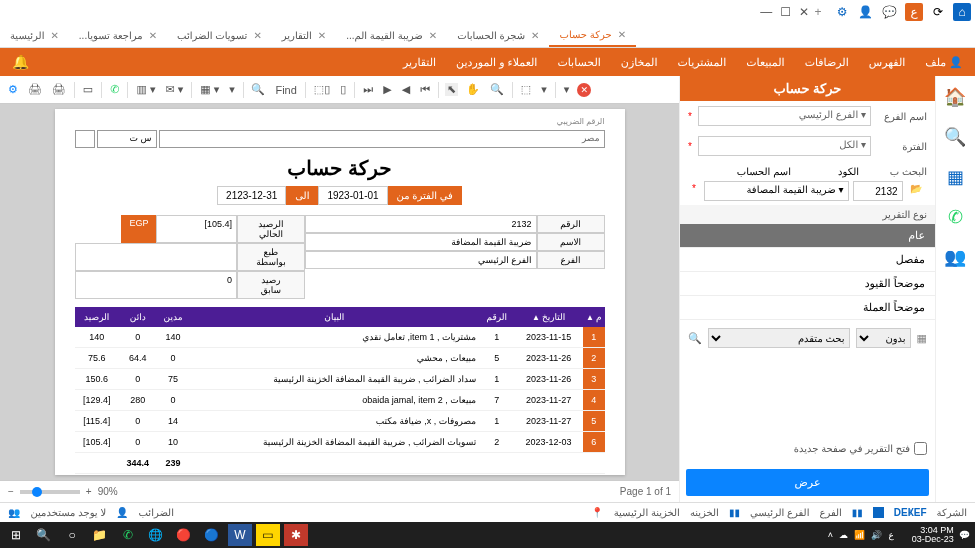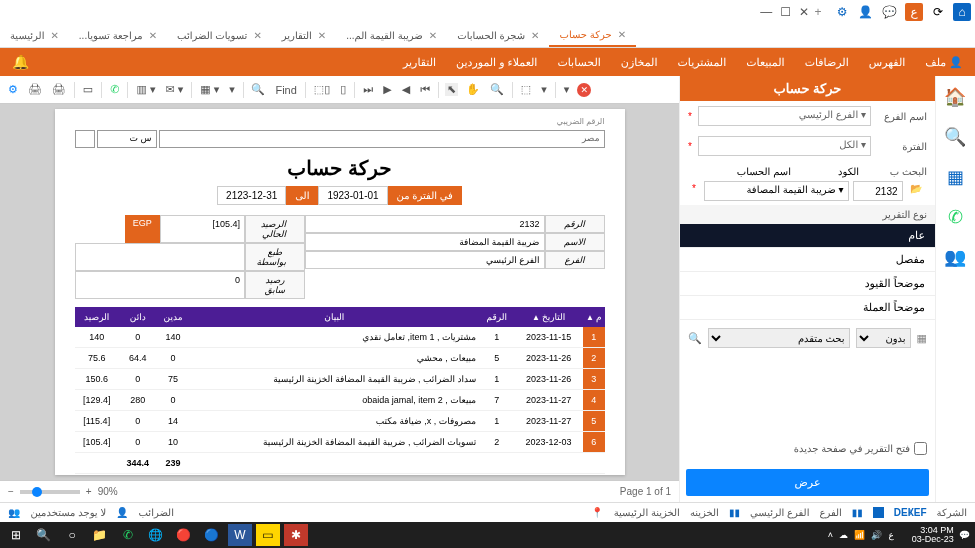--- a/index.html
+++ b/index.html
@@ -33,21 +33,21 @@
 .panel-head { background: #e2641c; color: #fff; text-align: center; padding: 5px 0; font-size: 13px; font-weight: bold; }
 .field-row { display: flex; align-items: center; gap: 6px; padding: 5px 8px; font-size: 10px; }
 .field-row .lbl { width: 50px; color: #555; }
 .field-row .sel, .field-row .inp { flex: 1; border: 1px solid #ccc; height: 20px; padding: 2px 4px; font-size: 10px; background: #fff; color: #666; }
 .field-row .star { color: red; }
 .code-row { display: flex; gap: 4px; padding: 4px 8px; }
 .code-row > * { height: 20px; border: 1px solid #ccc; font-size: 10px; padding: 2px 4px; }
 .report-type-h { background: #f5f5f5; padding: 4px 8px; font-size: 10px; color: #555; }
 .rt-list { }
 .rt-list .opt { padding: 5px 10px; font-size: 11px; text-align: right; border-bottom: 1px solid #eee; }
-.rt-list .opt.sel { background: #0f172a; color: #fff; }
+.rt-list .opt.sel { background: #737373; color: #fff; }
 .adv-row { display: flex; align-items: center; gap: 6px; padding: 8px; }
 .adv-row .sel2 { border: 1px solid #ccc; height: 20px; width: 55px; font-size: 10px; }
 .adv-row .sel3 { border: 1px solid #ccc; height: 20px; flex: 1; font-size: 10px; }
 .adv-row .sicon { color: #888; }
 .chk-row { padding: 8px; display: flex; align-items: center; gap: 4px; font-size: 10px; color: #555; }
 .view-btn { margin: 6px; background: #0a84ff; color: #fff; text-align: center; padding: 7px 0; border-radius: 2px; font-size: 11px; }
 
 .report-area { flex: 1; background: #d0d0d0; display: flex; flex-direction: column; direction: ltr; }
 .rep-toolbar { height: 28px; background: #fff; border-bottom: 1px solid #ccc; display: flex; align-items: center; gap: 6px; padding: 0 6px; font-size: 11px; }
 .rep-toolbar .tb-btn { color: #555; padding: 0 2px; }
@@ -65,21 +65,21 @@
 .top-boxes .b3 { width: 20px; border: 1px solid #999; height: 18px; font-size: 9px; }
 .rep-title { text-align: center; font-size: 20px; font-weight: bold; margin: 6px 0; }
 .period-row { display: flex; justify-content: center; gap: 0; margin: 6px 0 10px 0; font-size: 10px; }
 .period-row span { padding: 3px 8px; border: 1px solid #ccc; }
 .period-row .lbl-o { background: #e2641c; color: #fff; border-color: #e2641c; }
 .info-grid { display: flex; gap: 0; margin-bottom: 8px; }
 .info-left, .info-right { display: flex; flex-direction: column; }
 .info-right { flex: 1.3; }
 .info-left { flex: 1; }
 .info-cell { display: flex; font-size: 9px; }
-.info-cell .l { background: #f8f8f8; border: 1px solid #ccc; width: 60px; padding: 3px 18px; text-align: center; font-style: italic; }
+.info-cell .l { background: #f8f8f8; border: 1px solid #ccc; width: 68px; padding: 3px 18px; text-align: center; }
 .info-cell .v { border: 1px solid #ccc; flex: 1; padding: 3px 4px; }
 .egp-badge { background: #e2641c; color: #fff; padding: 3px 8px; font-size: 9px; }
 
 .data-table { width: 100%; border-collapse: collapse; font-size: 9px; }
 .data-table th { background: #4c1d95; color: #fff; padding: 5px 3px; font-weight: normal; }
 .data-table td { padding: 5px 3px; text-align: center; border-bottom: 1px solid #f0f0f0; }
 .data-table .idx { background: #e2641c; color: #fff; width: 18px; }
 .data-table .desc { text-align: right; }
 .data-table tfoot td { font-weight: bold; border-top: 1px solid #333; }
 .total-bar { background: #e2641c; color: #fff; display: flex; font-size: 10px; margin-top: 12px; }

